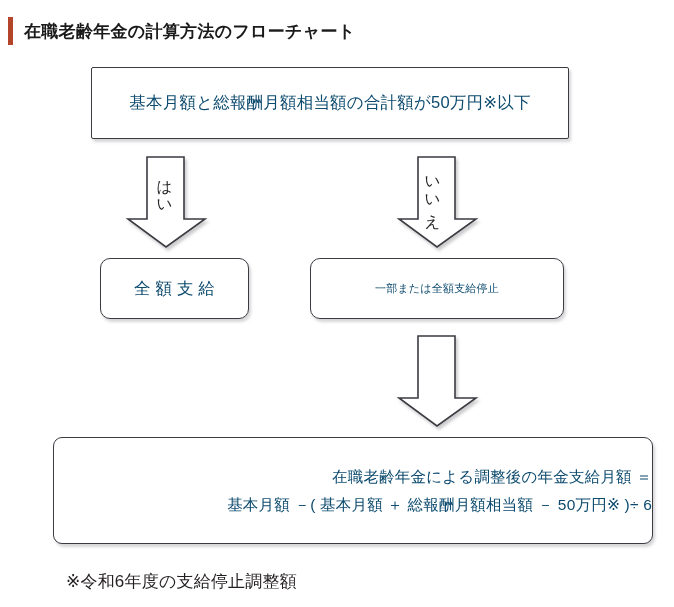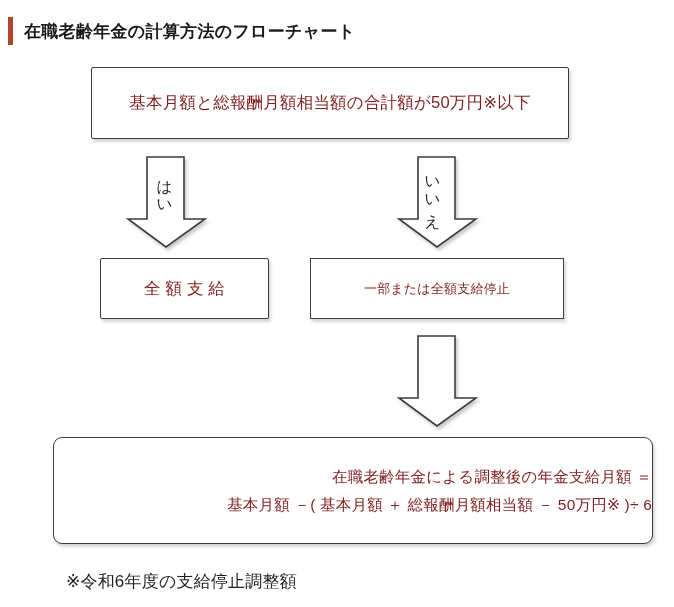--- a/index.html
+++ b/index.html
@@ -53,51 +53,51 @@
 
   .node {
     position: absolute;
     box-sizing: border-box;
     background: #ffffff;
     border: 1.6px solid #3b3b42;
     display: flex;
     align-items: center;
     justify-content: center;
     text-align: center;
-    color: #7f1d1d;
+    color: #0c4a6e;
     box-shadow: 2px 3px 3px rgba(120,120,125,0.30);
   }
 
   #node-condition {
     left: 91px;
     top: 67px;
     width: 478px;
     height: 72px;
     border-radius: 2px;
     font-size: 16.5px;
     letter-spacing: 0.2px;
   }
 
   #node-full-payment {
     left: 100px;
     top: 258px;
-    width: 169px;
+    width: 149px;
     height: 61px;
-    border-radius: 2px;
+    border-radius: 10px;
     font-size: 16.5px;
     letter-spacing: 0.2px;
   }
 
   #node-suspension {
     left: 310px;
     top: 258px;
     width: 254px;
     height: 61px;
-    border-radius: 0;
-    font-size: 13px;
+    border-radius: 10px;
+    font-size: 11px;
     letter-spacing: 0.2px;
   }
 
   #node-formula {
     left: 53px;
     top: 437px;
     width: 600px;
     height: 107px;
     border-radius: 9px;
     flex-direction: column;

